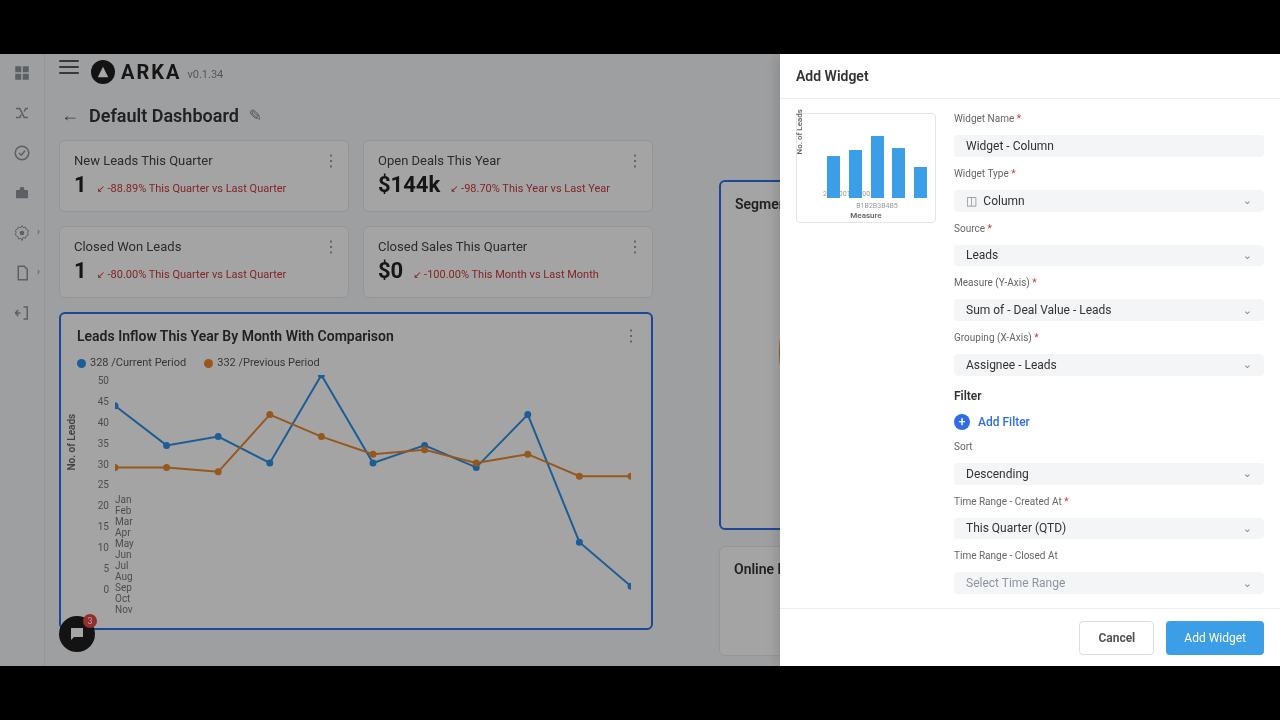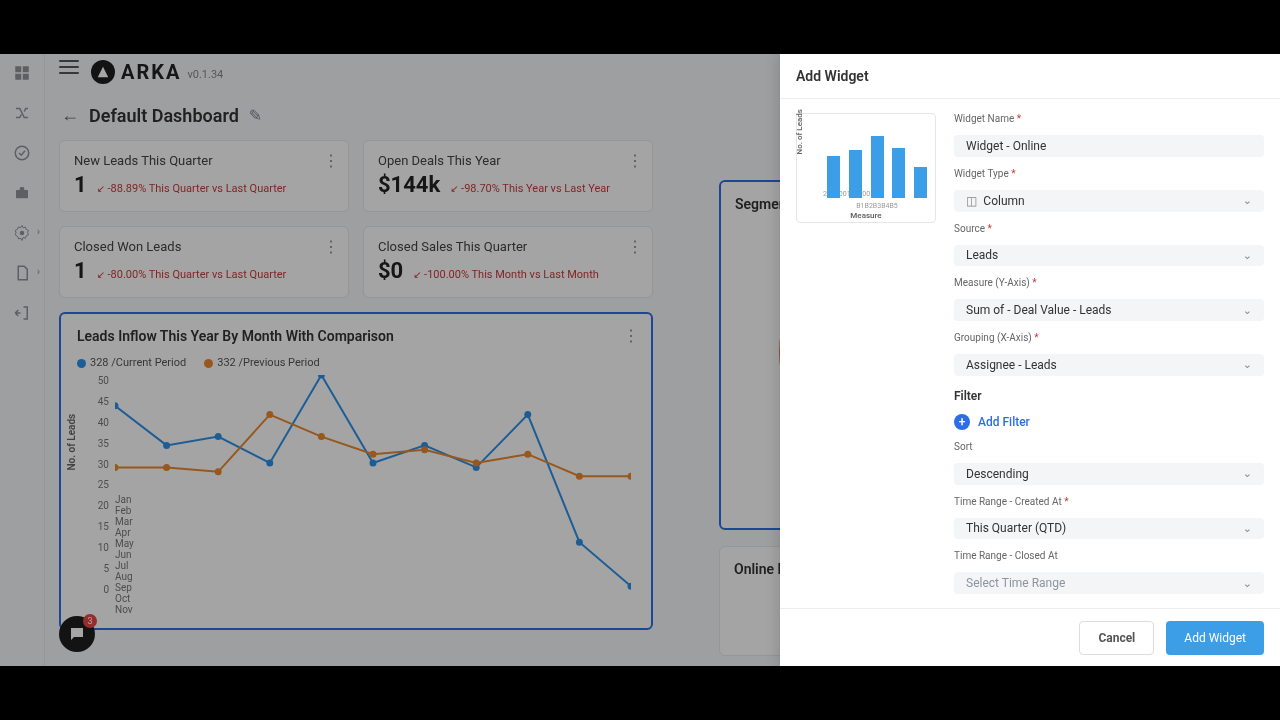--- a/index.html
+++ b/index.html
@@ -298,21 +298,21 @@
             <span>B2</span>
             <span>B3</span>
             <span>B4</span>
             <span>B5</span>
           </div>
         <div class="px">Measure</div>
       </div>
       <div class="form-col">
         <div class="flabel"><span>Widget Name</span> <span class="req">*</span></div>
         <div class="finput">
-            <span>Widget - Online</span>
+            <span>Widget - Column</span>
           </div>
 
         <div class="flabel"><span>Widget Type</span> <span class="req">*</span></div>
         <div class="fselect">
             <span><span class="sel-ico">◫</span><span>Column</span></span>
             <span class="chev">⌄</span>
           </div>
 
         <div class="flabel"><span>Source</span> <span class="req">*</span></div>
         <div class="fselect">

